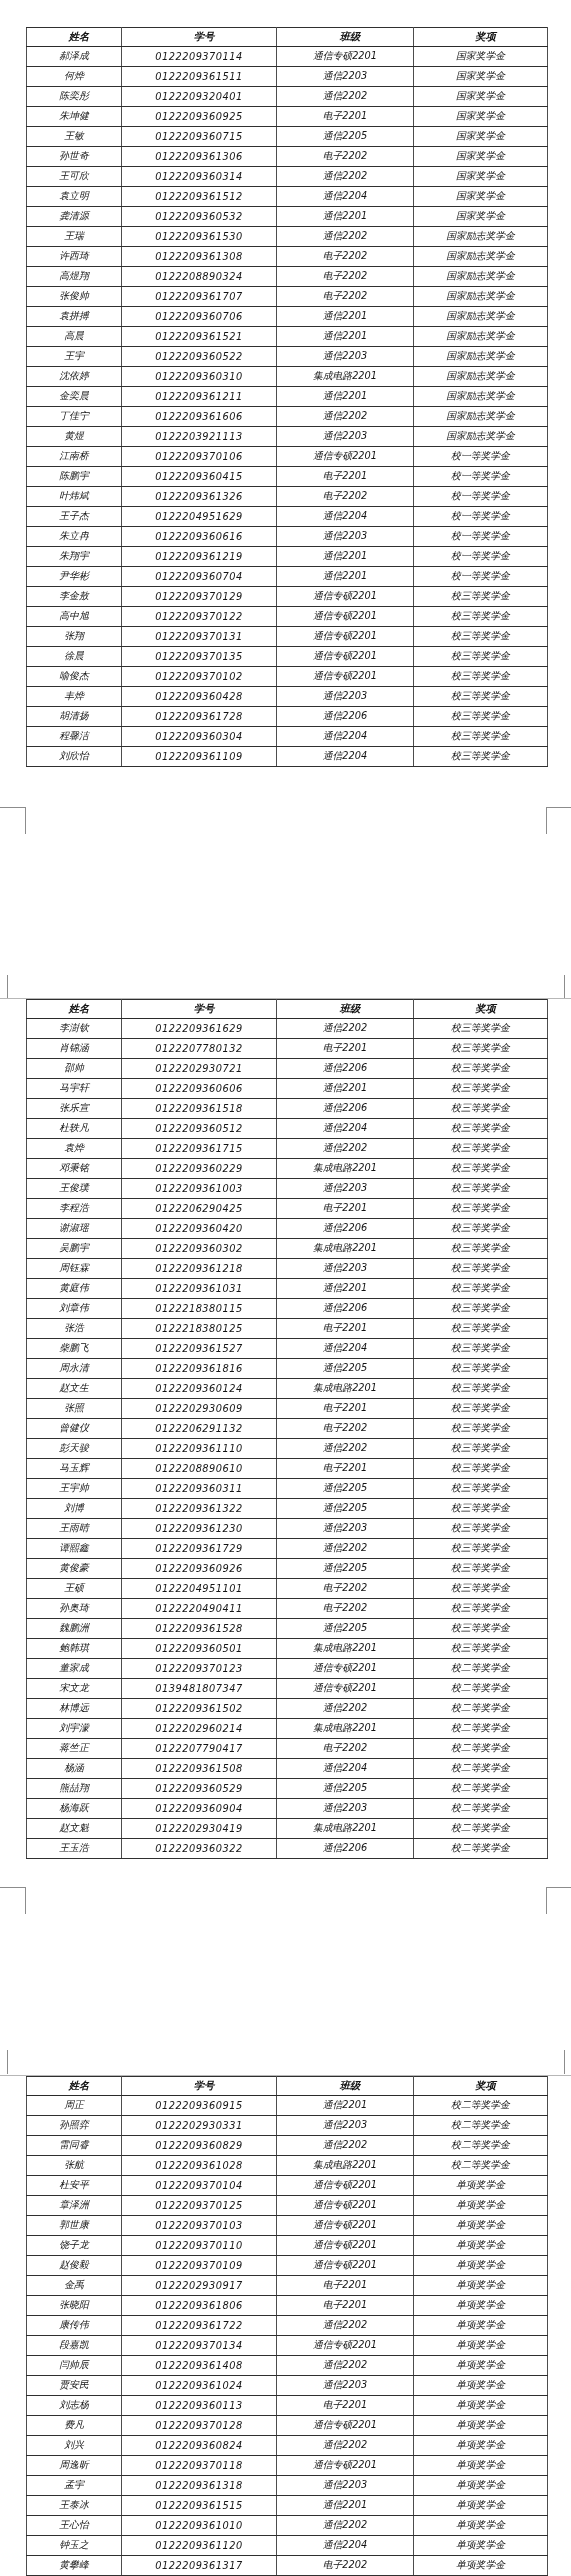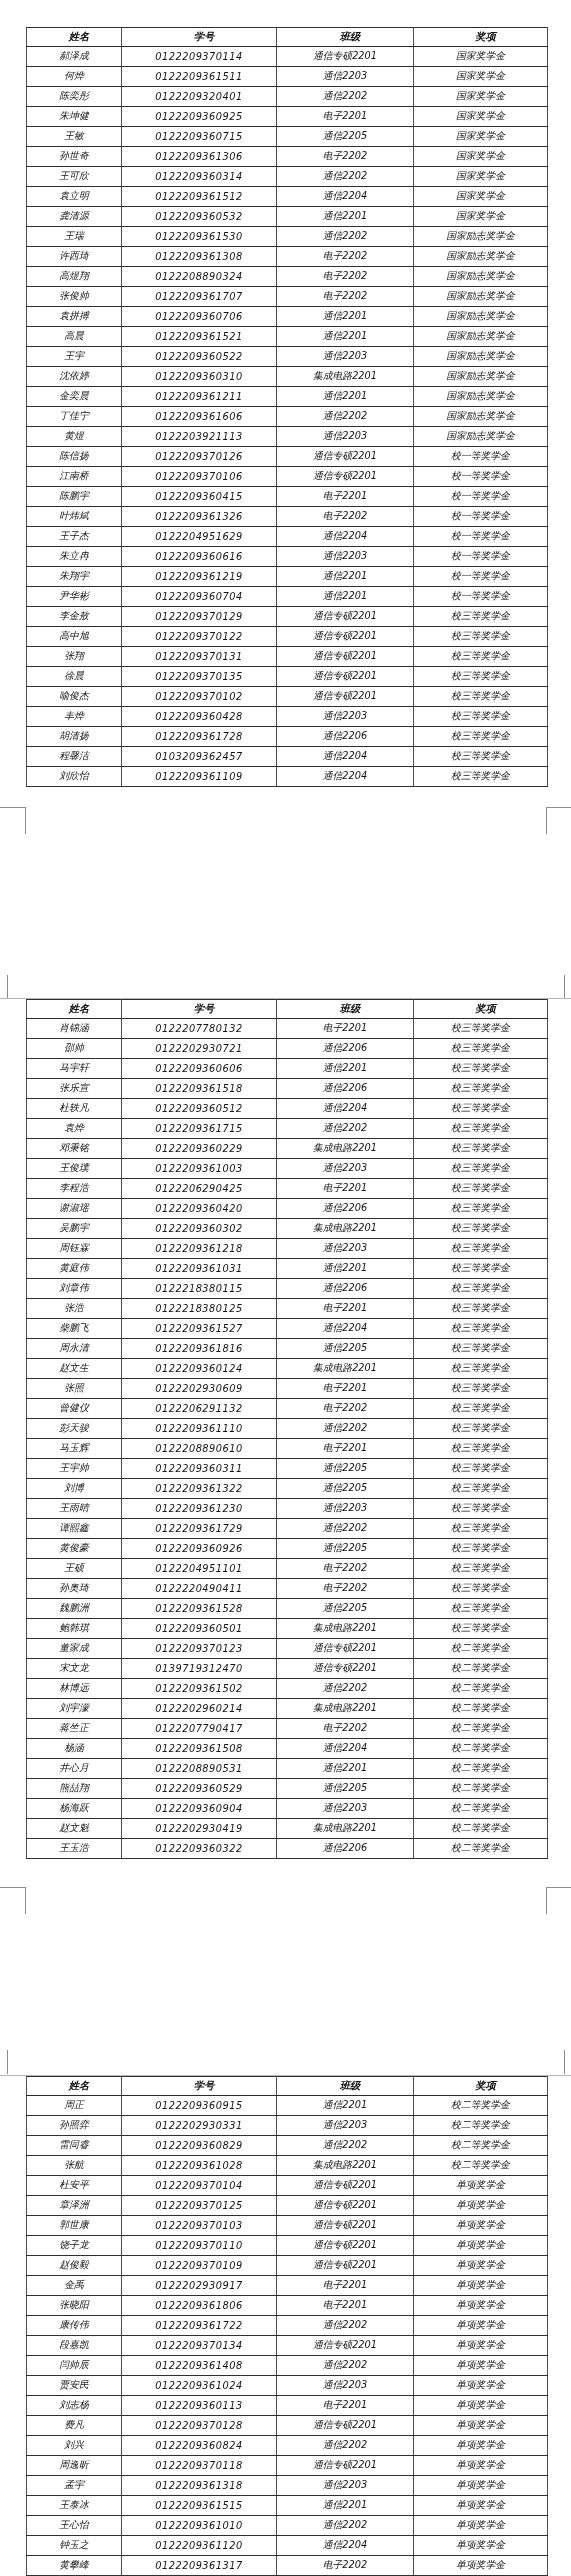--- a/index.html
+++ b/index.html
@@ -181,26 +181,20 @@
           <td class="col-class">通信2202</td>
           <td class="col-award">国家励志奖学金</td>
         </tr>
         <tr>
           <td class="col-name">黄煜</td>
           <td class="col-id">0122203921113</td>
           <td class="col-class">通信2203</td>
           <td class="col-award">国家励志奖学金</td>
         </tr>
         <tr>
-          <td class="col-name">陈信扬</td>
-          <td class="col-id">0122209370126</td>
-          <td class="col-class">通信专硕2201</td>
-          <td class="col-award">校一等奖学金</td>
-        </tr>
-        <tr>
           <td class="col-name">江南桥</td>
           <td class="col-id">0122209370106</td>
           <td class="col-class">通信专硕2201</td>
           <td class="col-award">校一等奖学金</td>
         </tr>
         <tr>
           <td class="col-name">陈鹏宇</td>
           <td class="col-id">0122209360415</td>
           <td class="col-class">电子2201</td>
           <td class="col-award">校一等奖学金</td>
@@ -272,21 +266,21 @@
           <td class="col-award">校三等奖学金</td>
         </tr>
         <tr>
           <td class="col-name">胡清扬</td>
           <td class="col-id">0122209361728</td>
           <td class="col-class">通信2206</td>
           <td class="col-award">校三等奖学金</td>
         </tr>
         <tr>
           <td class="col-name">程馨洁</td>
-          <td class="col-id">0103209362457</td>
+          <td class="col-id">0122209360304</td>
           <td class="col-class">通信2204</td>
           <td class="col-award">校三等奖学金</td>
         </tr>
         <tr>
           <td class="col-name">刘欣怡</td>
           <td class="col-id">0122209361109</td>
           <td class="col-class">通信2204</td>
           <td class="col-award">校三等奖学金</td>
         </tr>
       </tbody>
@@ -301,20 +295,26 @@
       <thead>
         <tr>
           <th>姓名</th>
           <th>学号</th>
           <th>班级</th>
           <th>奖项</th>
         </tr>
       </thead>
       <tbody>
         <tr>
+          <td class="col-name">李澍钦</td>
+          <td class="col-id">0122209361629</td>
+          <td class="col-class">通信2202</td>
+          <td class="col-award">校三等奖学金</td>
+        </tr>
+        <tr>
           <td class="col-name">肖锦涵</td>
           <td class="col-id">0122207780132</td>
           <td class="col-class">电子2201</td>
           <td class="col-award">校三等奖学金</td>
         </tr>
         <tr>
           <td class="col-name">邵帅</td>
           <td class="col-id">0122202930721</td>
           <td class="col-class">通信2206</td>
           <td class="col-award">校三等奖学金</td>
@@ -494,21 +494,21 @@
           <td class="col-award">校三等奖学金</td>
         </tr>
         <tr>
           <td class="col-name">董家成</td>
           <td class="col-id">0122209370123</td>
           <td class="col-class">通信专硕2201</td>
           <td class="col-award">校二等奖学金</td>
         </tr>
         <tr>
           <td class="col-name">宋文龙</td>
-          <td class="col-id">0139719312470</td>
+          <td class="col-id">0139481807347</td>
           <td class="col-class">通信专硕2201</td>
           <td class="col-award">校二等奖学金</td>
         </tr>
         <tr>
           <td class="col-name">林博远</td>
           <td class="col-id">0122209361502</td>
           <td class="col-class">通信2202</td>
           <td class="col-award">校二等奖学金</td>
         </tr>
         <tr>
@@ -520,26 +520,20 @@
         <tr>
           <td class="col-name">蒋竺正</td>
           <td class="col-id">0122207790417</td>
           <td class="col-class">电子2202</td>
           <td class="col-award">校二等奖学金</td>
         </tr>
         <tr>
           <td class="col-name">杨涵</td>
           <td class="col-id">0122209361508</td>
           <td class="col-class">通信2204</td>
-          <td class="col-award">校二等奖学金</td>
-        </tr>
-        <tr>
-          <td class="col-name">井心月</td>
-          <td class="col-id">0122208890531</td>
-          <td class="col-class">通信2201</td>
           <td class="col-award">校二等奖学金</td>
         </tr>
         <tr>
           <td class="col-name">熊喆翔</td>
           <td class="col-id">0122209360529</td>
           <td class="col-class">通信2205</td>
           <td class="col-award">校二等奖学金</td>
         </tr>
         <tr>
           <td class="col-name">杨海跃</td>

